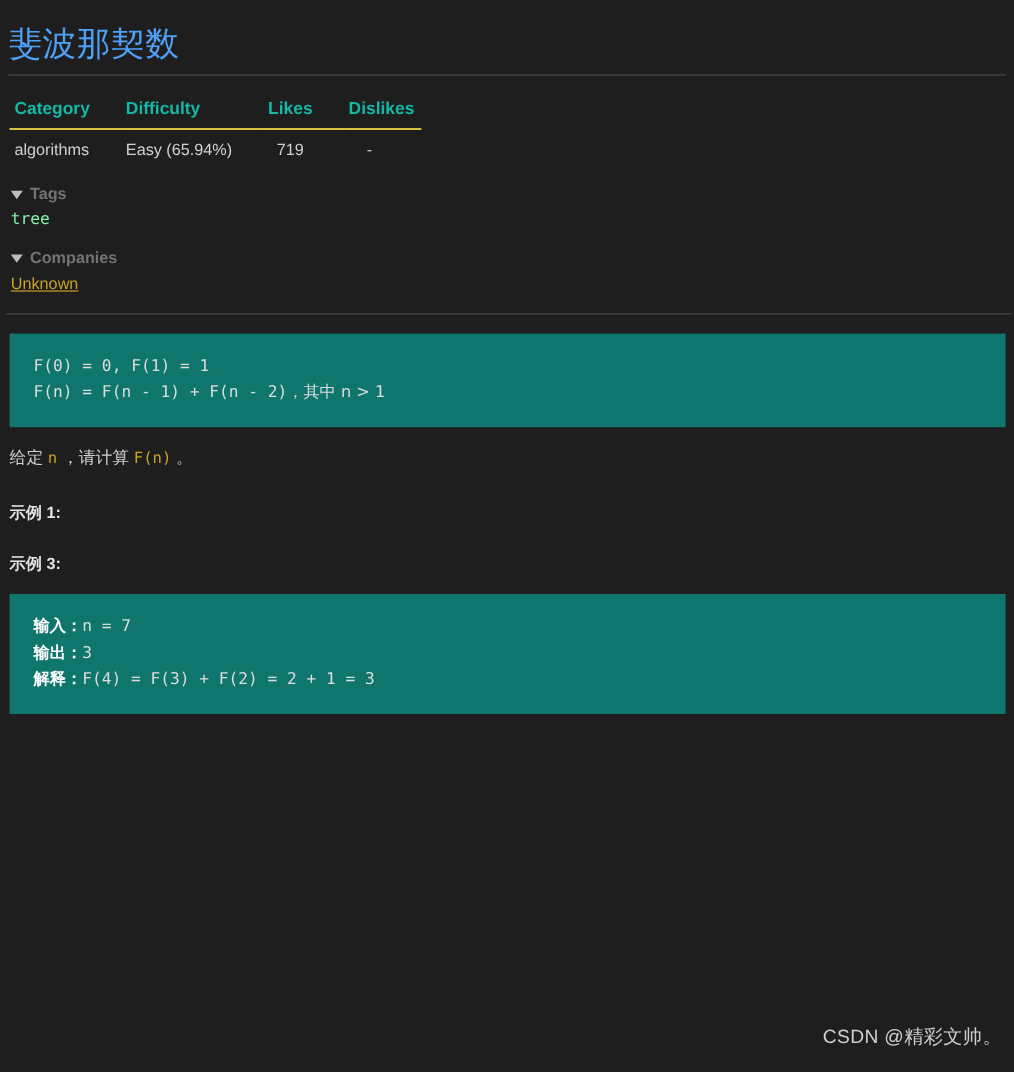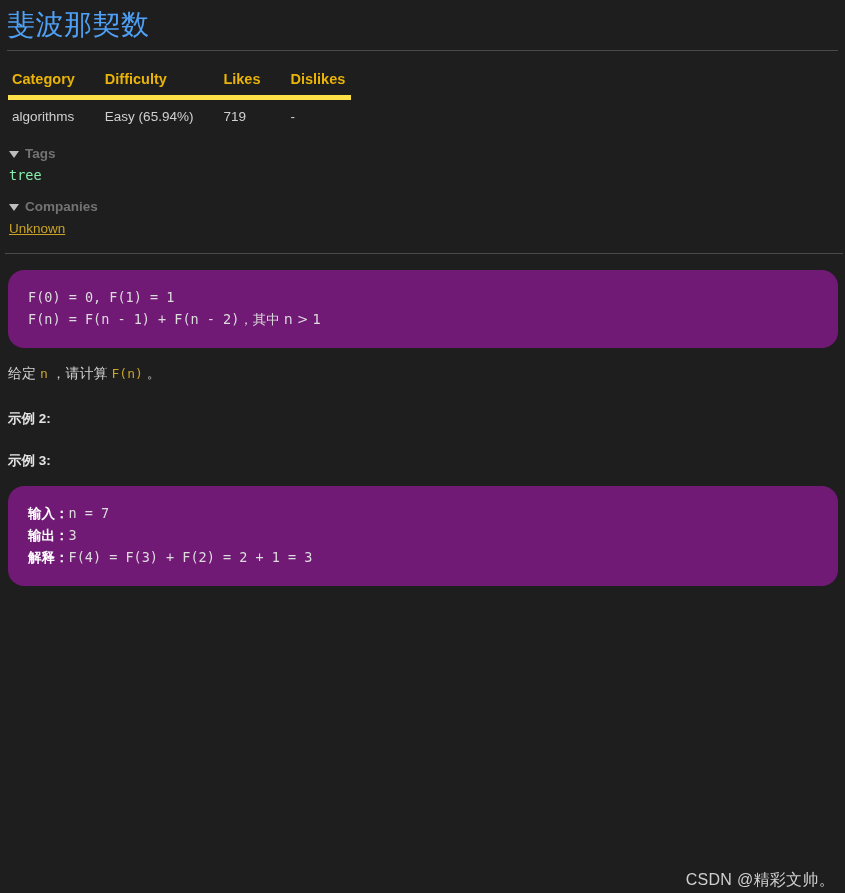--- a/index.html
+++ b/index.html
@@ -12,21 +12,21 @@
     height: 893px;
     overflow: hidden;
     font-family: "Liberation Sans", "DejaVu Sans", sans-serif;
     color: #d4d4d4;
     position: relative;
   }
   .page {
     width: 845px;
     height: 893px;
     box-sizing: border-box;
-    padding: 4px 7px;
+    padding: 16px 7px;
     position: relative;
   }
   
   .title {
     font-size: 28px;
     line-height: 38px;
     color: #4ea1f7;
     font-weight: 400;
     padding: 2px 0 4px 0;
     margin: 0;
@@ -41,34 +41,34 @@
   }
   
   .meta-table {
     border-collapse: collapse;
     margin: 16px 0 0 1px;
     font-size: 14px;
   }
   .meta-table th {
     text-align: left;
     font-weight: bold;
-    color: #eab308;
+    color: #14b8a6;
     font-size: 14.5px;
     padding: 4px 26px 8px 4px;
-    border-bottom: 5px solid #fde047;
+    border-bottom: 1px solid #fde047;
     white-space: nowrap;
   }
   .meta-table th:last-child { padding-right: 6px; }
   .meta-table td {
     color: #d0d0d0;
     font-size: 13.5px;
     padding: 9px 26px 6px 4px;
     white-space: nowrap;
   }
-  .meta-table td.center { }
+  .meta-table td.center { text-align: center; }
   
   .section-head {
     font-size: 13.5px;
     font-weight: bold;
     color: #737373;
     margin: 16px 0 0 2px;
     display: flex;
     align-items: center;
     gap: 6px;
   }
@@ -115,22 +115,22 @@
     max-width: 840px;
   }
   .para b { color: #ffffff; font-weight: bold; }
   code.inline {
     font-family: "DejaVu Sans Mono", "Liberation Mono", monospace;
     color: #c9a227;
     font-size: 13px;
   }
   
   .codeblock {
-    background: #701a75;
-    border-radius: 16px;
+    background: #0f766e;
+    border-radius: 0;
     margin: 16px 0 0 1px;
     width: 830px;
     box-sizing: border-box;
     padding: 16px 0 18px 20px;
     font-family: "DejaVu Sans Mono", "Liberation Mono", monospace;
     font-size: 13.5px;
     line-height: 22px;
     color: #dcdcdc;
     white-space: pre;
   }
@@ -139,21 +139,21 @@
   .example-head {
     font-size: 13.5px;
     font-weight: bold;
     color: #e4e4e4;
     margin: 24px 0 0 1px;
   }
   
   .watermark {
     position: absolute;
     right: 10px;
-    bottom: 2px;
+    bottom: 18px;
     font-size: 16px;
     color: #cfcfcf;
     font-family: "Liberation Sans", "DejaVu Sans", sans-serif;
     letter-spacing: 0.3px;
   }
 </style>
 </head>
 <body>
 
 <div class="page">
@@ -193,22 +193,22 @@
   <span class="company">Unknown</span>
 
   <div class="hr-sep"></div>
 
 
   <div class="codeblock"><span>F(0) = 0, F(1) = 1</span>
 <span>F(n) = F(n - 1) + F(n - 2)</span><span class="cjk">，其中 n &gt; 1</span></div>
 
   <p class="para"><span>给定 </span><code class="inline">n</code><span> ，请计算 </span><code class="inline">F(n)</code><span> 。</span></p>
 
-
-  <div class="example-head">示例 2:</div>
+  <div class="example-head">示例 1:</div>
+
 
   <div class="example-head">示例 3:</div>
   <div class="codeblock"><b>输入：</b><span>n = 7</span>
 <b>输出：</b><span>3</span>
 <b>解释：</b><span>F(4) = F(3) + F(2) = 2 + 1 = 3</span></div>
 
   <div class="watermark">CSDN @精彩文帅。</div>
 
 </div>
 

